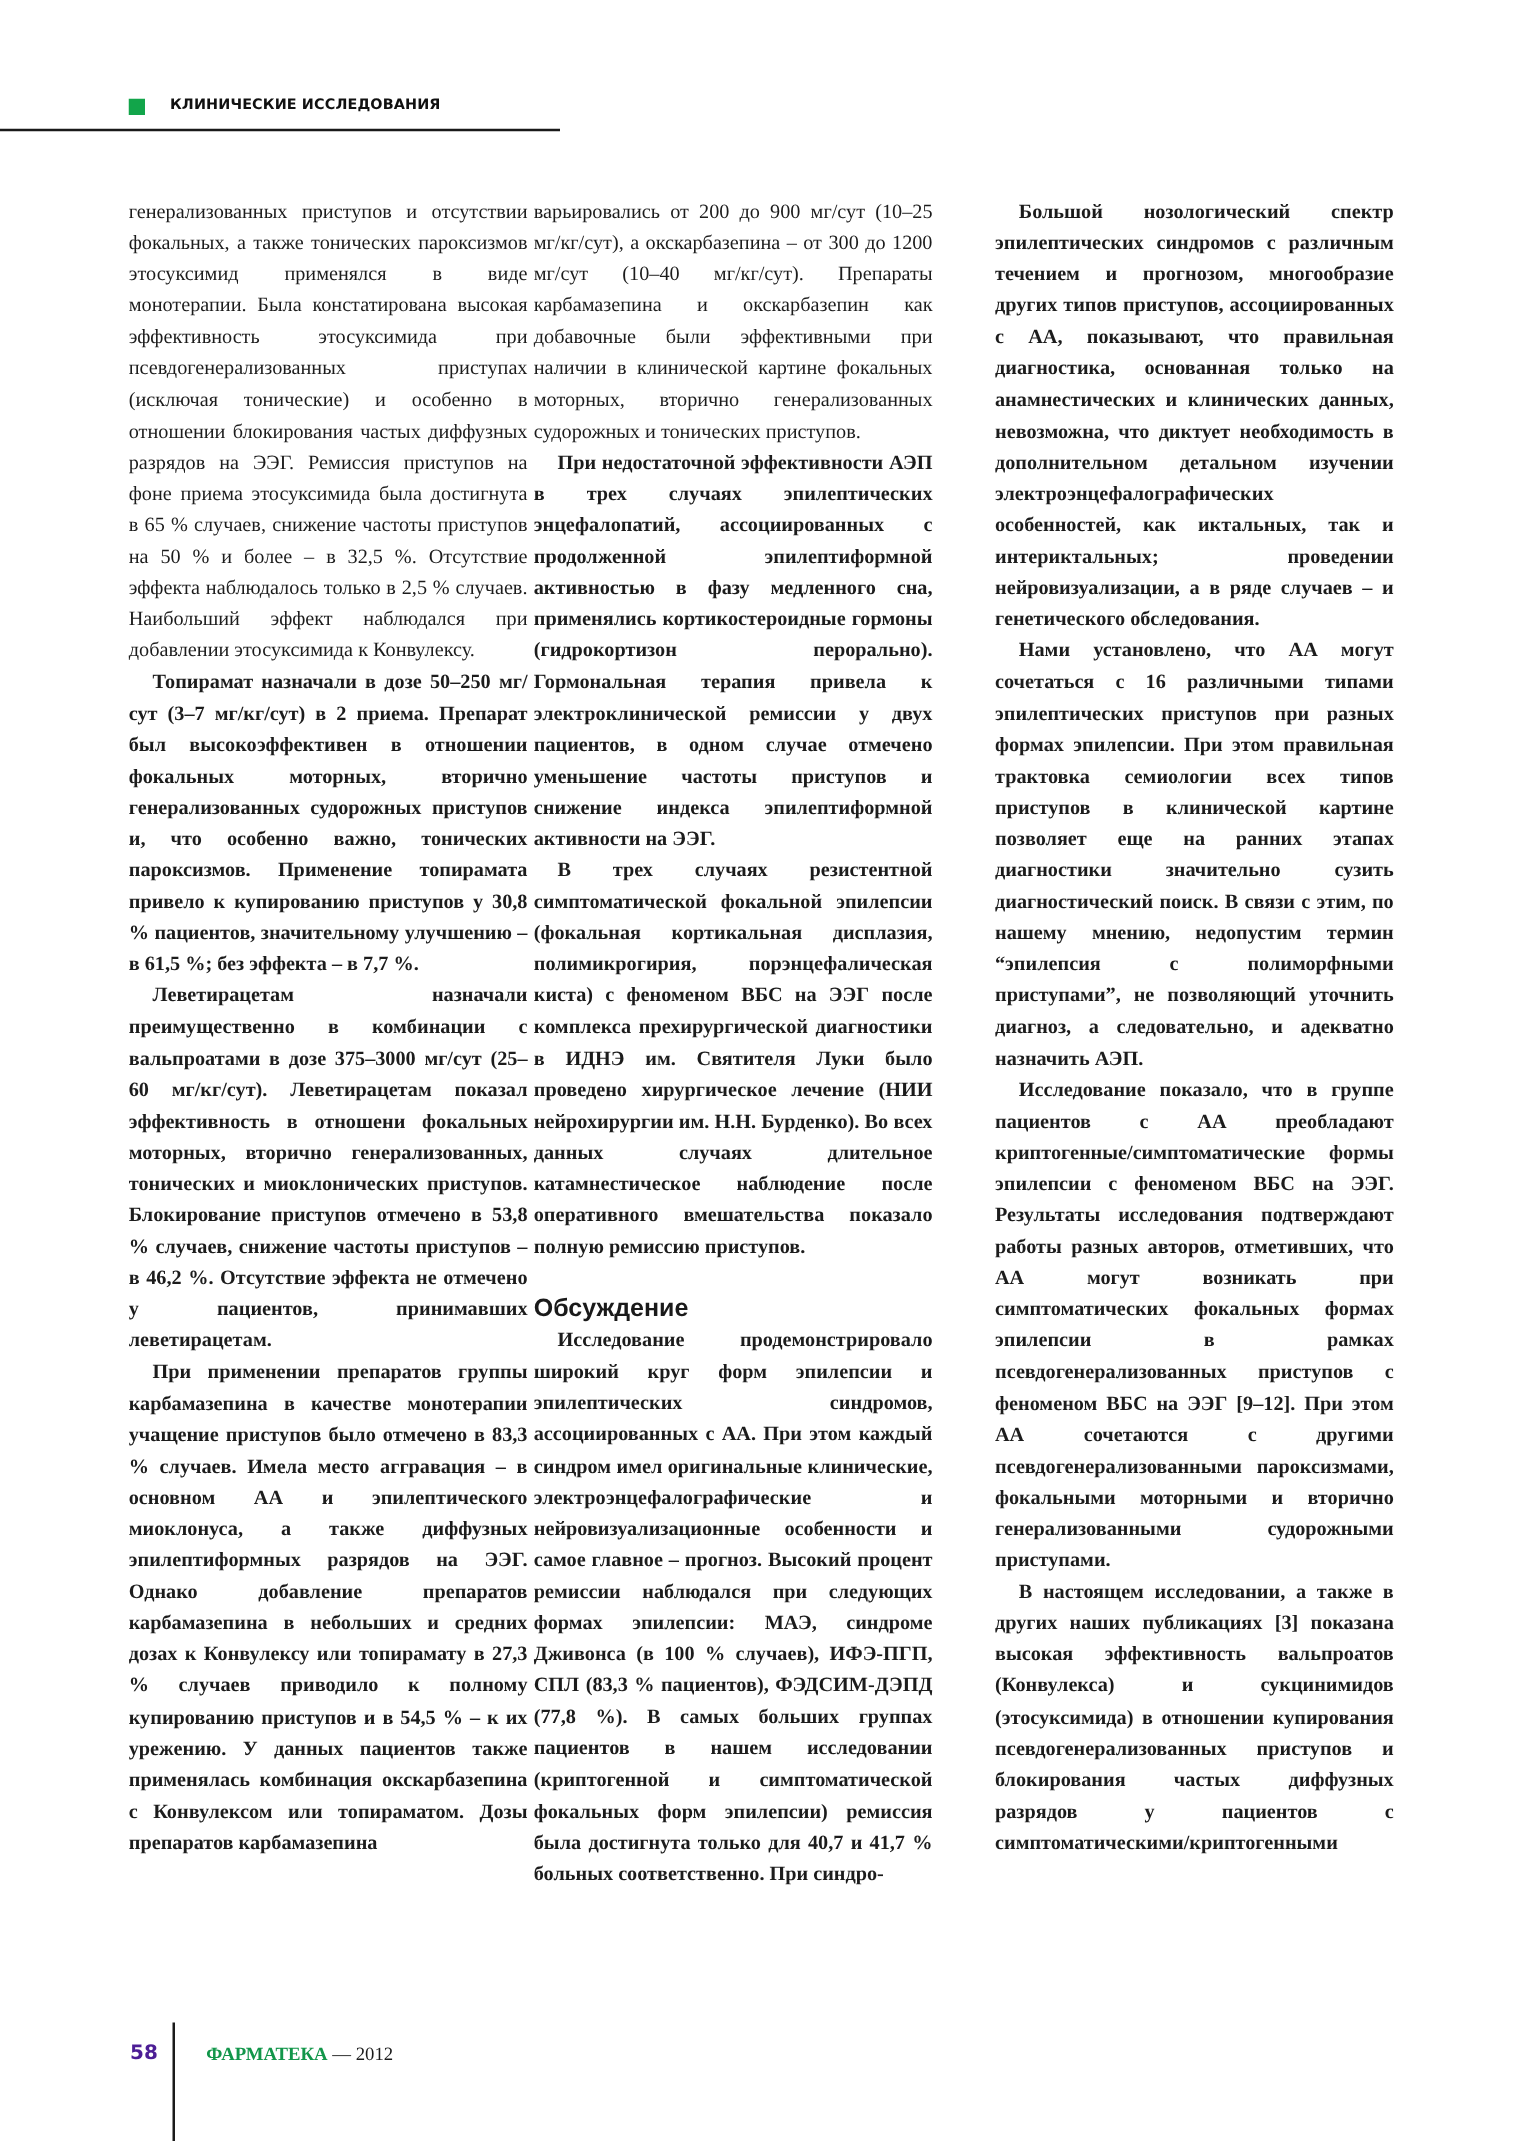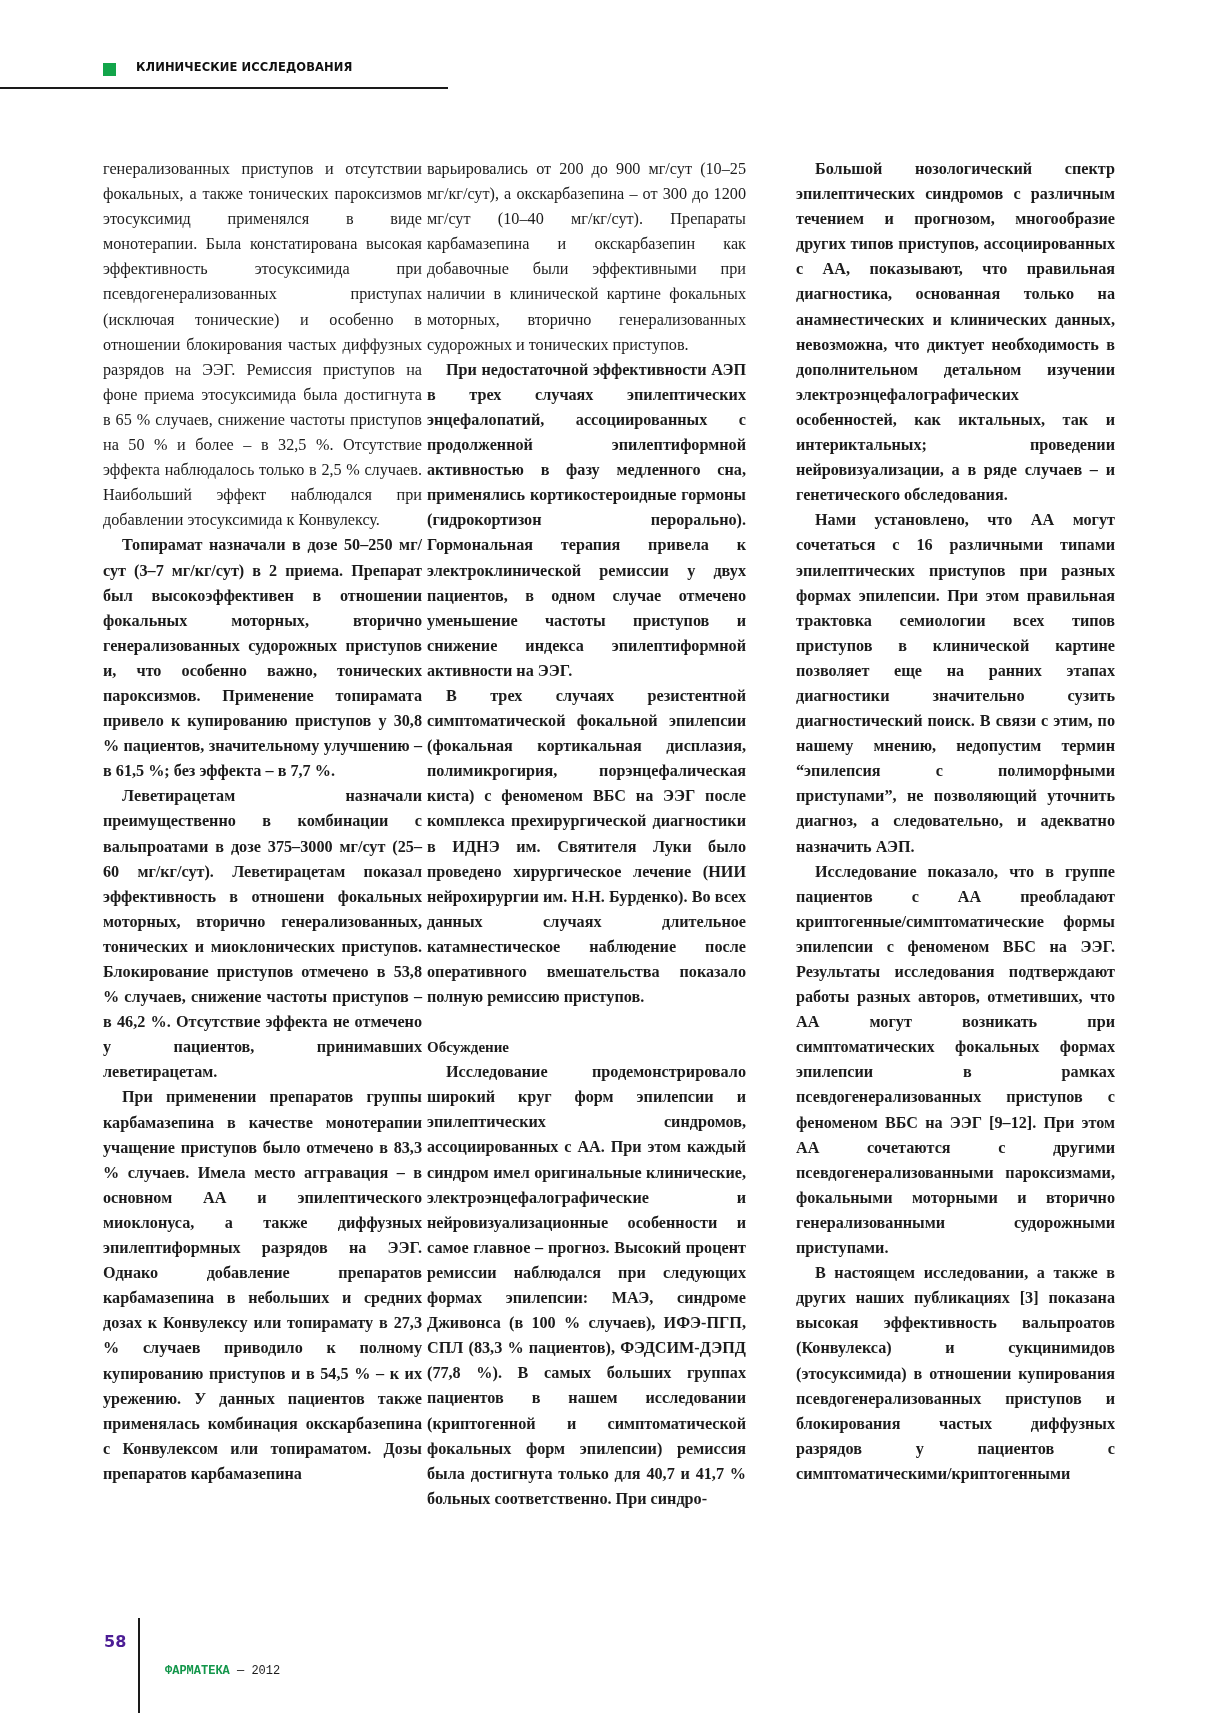--- a/index.html
+++ b/index.html
@@ -1,35 +1,35 @@
 <!DOCTYPE html>
 <html><head>
 <meta charset="utf-8">
 <style>
   html, body { margin: 0; padding: 0; background: #ffffff; }
   body { width: 1211px; height: 1713px; position: relative; overflow: hidden; color: #1f1f1f; }
-  .header { position: absolute; left: 0; top: 0; width: 1211px; height: 100px; }
+  .header { position: absolute; left: 0; top: 16px; width: 1211px; height: 100px; }
   .hdr-square { position: absolute; left: 103px; top: 63px; width: 13px; height: 13px; background: #12a54a; }
   .hdr-title { position: absolute; left: 136px; top: 60px; font-family: "DejaVu Sans", sans-serif; font-weight: bold; font-size: 11.5px; letter-spacing: 0.1px; color: #111; }
   .hdr-rule { position: absolute; left: 0; top: 87px; width: 448px; height: 2px; background: #1a1a1a; }
 
   .col { position: absolute; top: 157px; width: 319px;
          font-family: "Liberation Serif", serif; font-size: 16.2px; line-height: 25.1px;
          color: #1c1c1c; text-align: justify; hyphens: manual; }
   .col p { margin: 0; text-indent: 0; }
   .col p.ind { text-indent: 19px; font-weight: bold; }
   .col1 { left: 103px; }
   .col2 { left: 427px; }
   .col3 { left: 796px; }
-  .section-heading { font-family: Liberation Serif, serif; font-weight: bold; font-size: 15px;
+  .section-heading { font-family: Liberation Sans, sans-serif; font-weight: bold; font-size: 20px;
                      margin: 26px 0 2px 0; line-height: 22px; color: #1a1a1a; }
 
   .footer-num { position: absolute; left: 104px; top: 1632px; font-family: "DejaVu Sans", sans-serif; font-weight: bold; font-size: 16px; color: #4c1d95; }
   .footer-rule { position: absolute; left: 138px; top: 1618px; width: 2px; height: 95px; background: #1a1a1a; }
-  .footer-journal { position: absolute; left: 165px; top: 1636px; font-family: Liberation Mono, monospace; font-size: 12px; color: #1a1a1a; margin-top: 28px; }
+  .footer-journal { position: absolute; left: 165px; top: 1636px; font-family: Liberation Serif, serif; font-size: 15px; color: #1a1a1a; }
   .footer-journal .brand { color: #12964a; font-weight: bold; }
 </style>
 </head>
 <body>
 
 <div class="header">
   <div class="hdr-square"></div>
   <div class="hdr-title">КЛИНИЧЕСКИЕ ИССЛЕДОВАНИЯ</div>
   <div class="hdr-rule"></div>
 </div>

